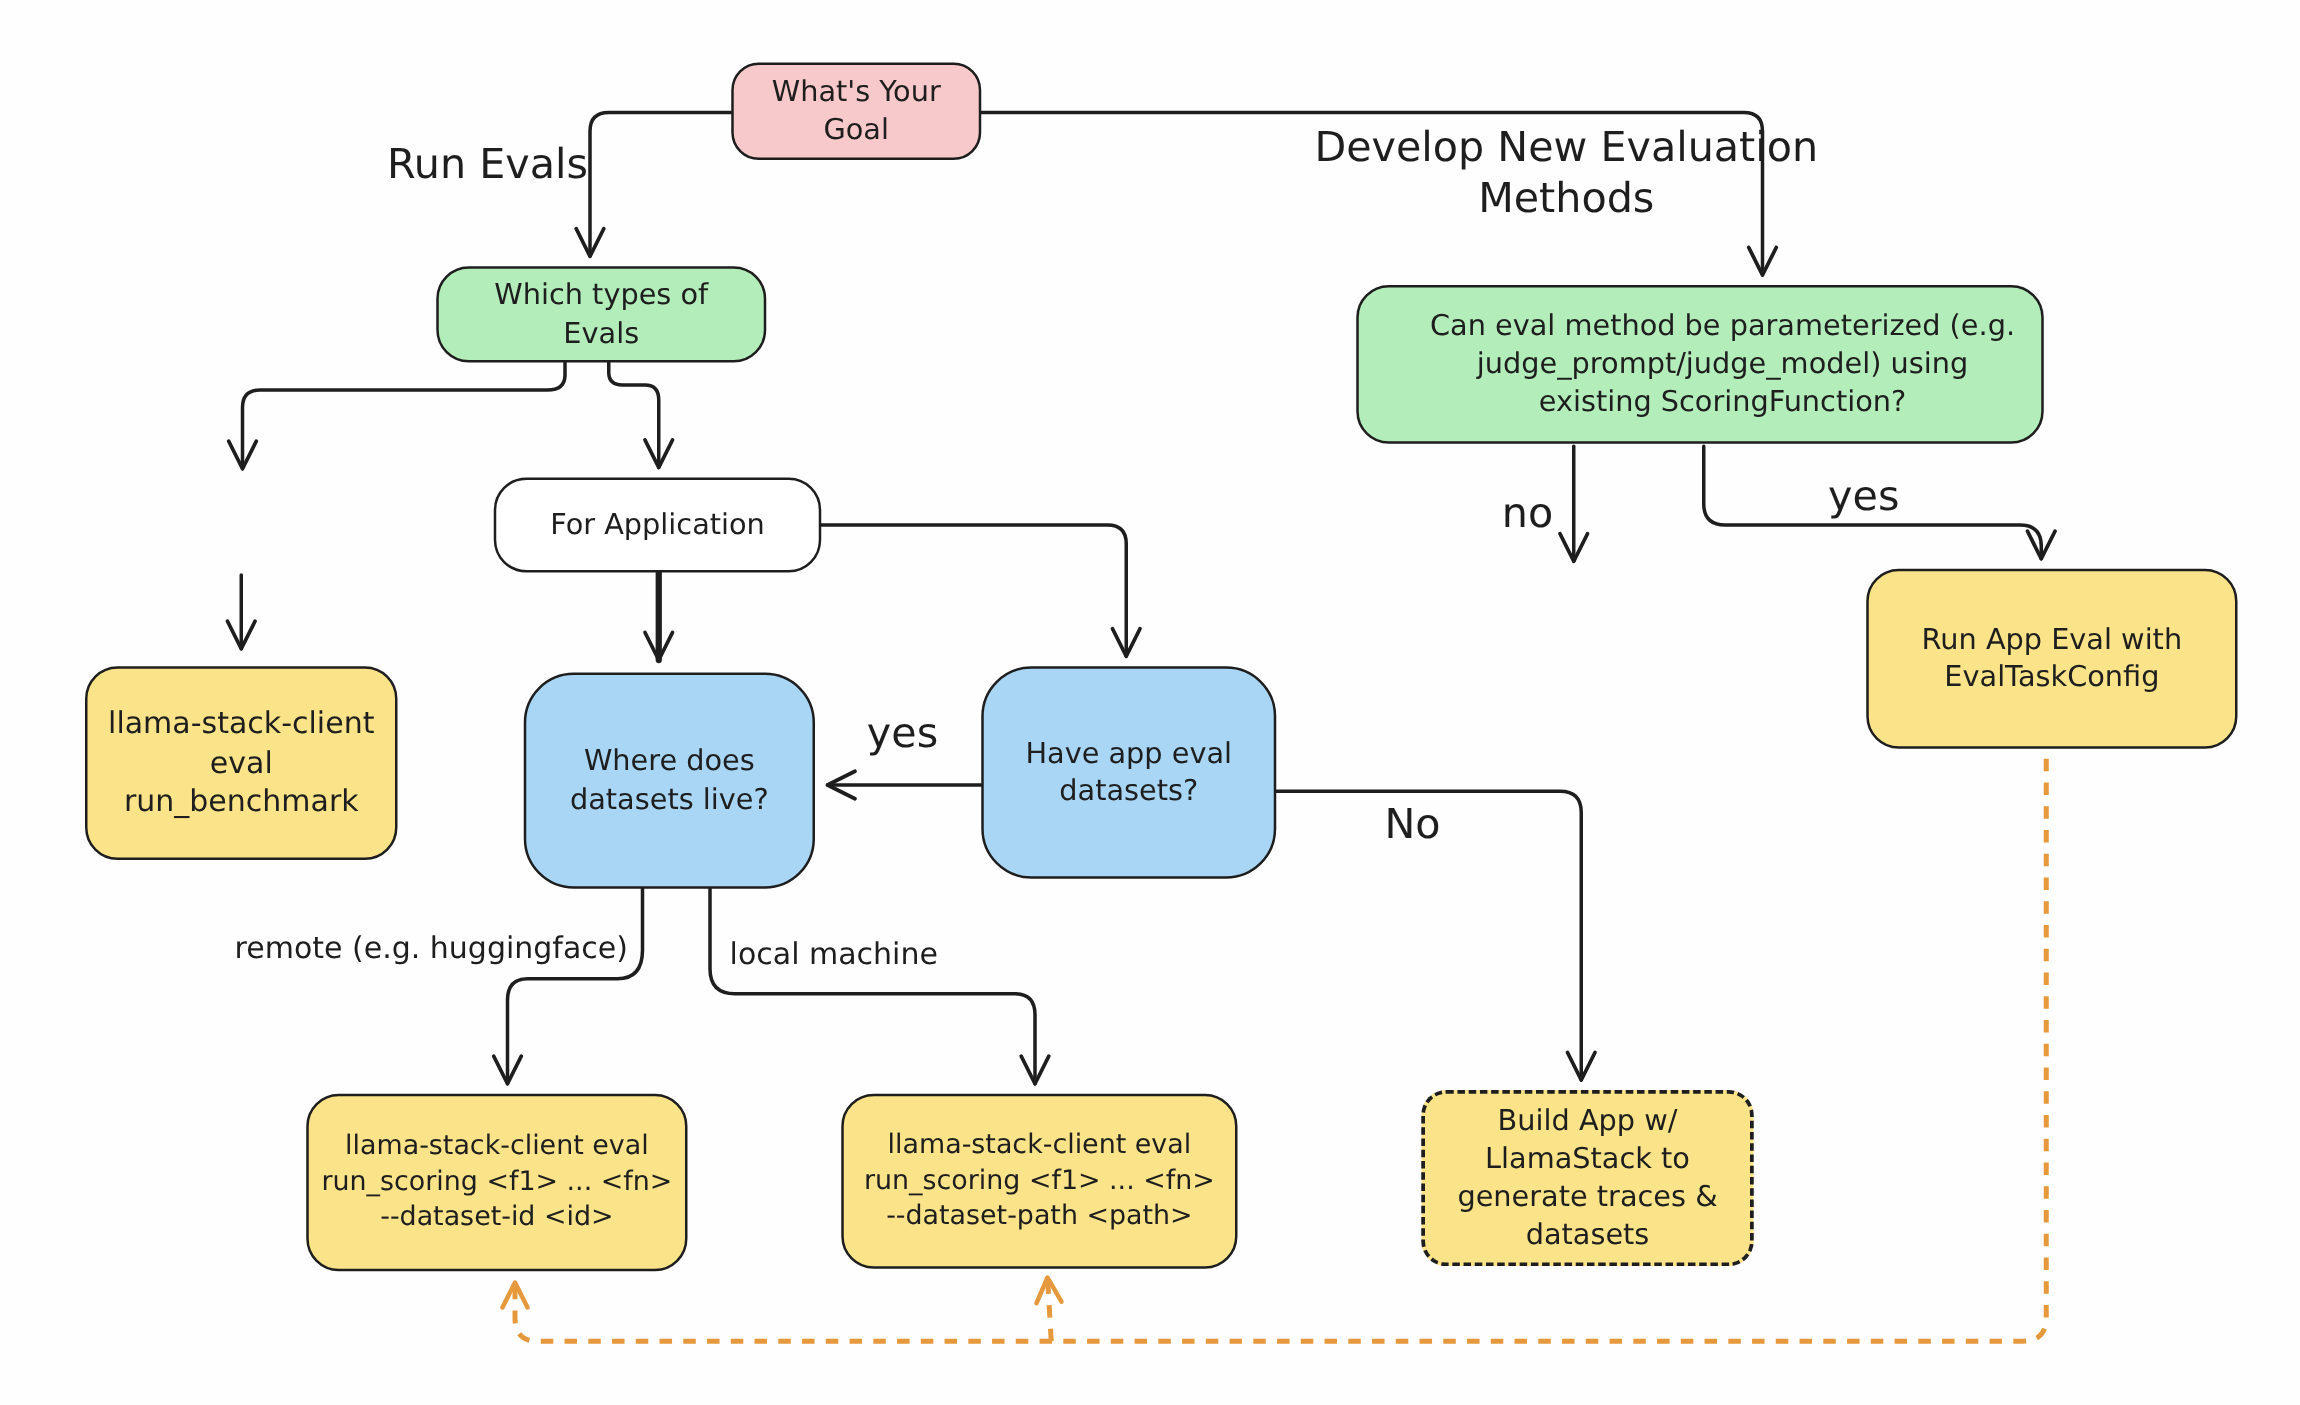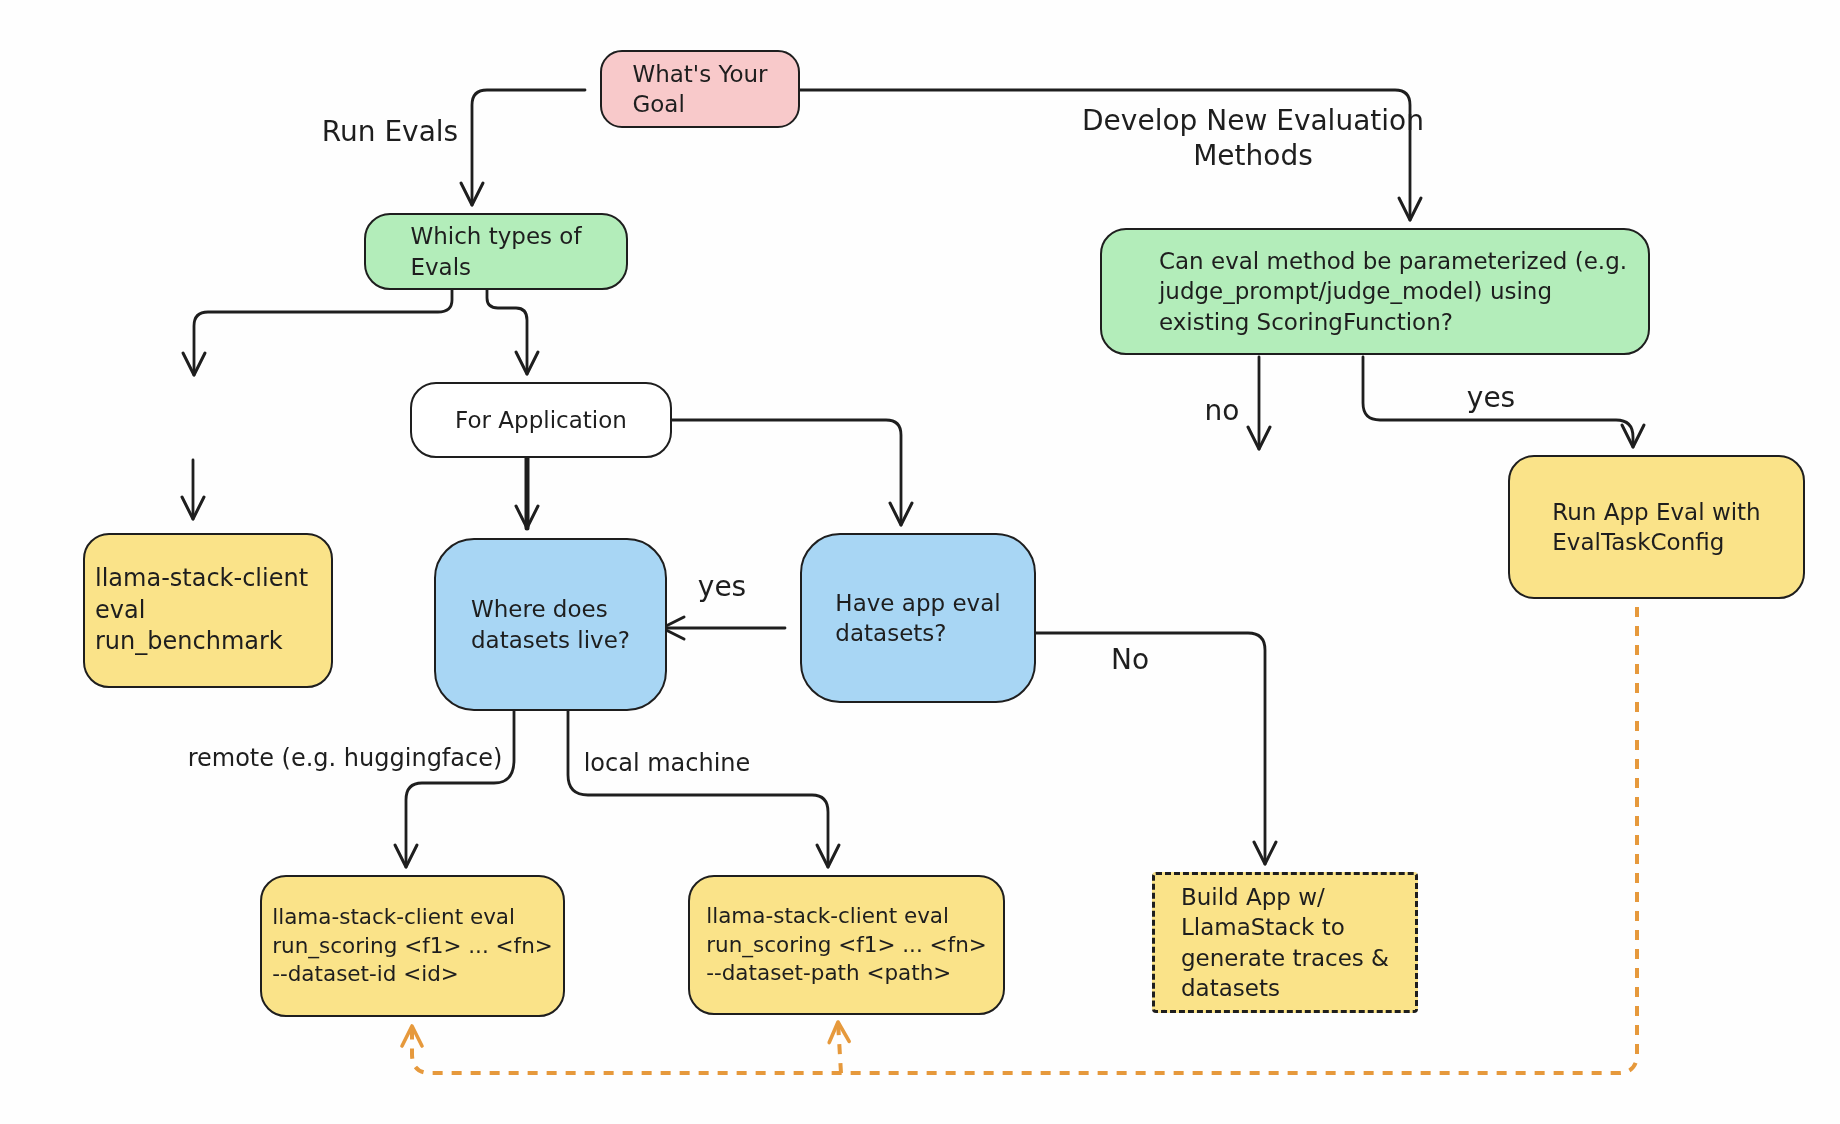--- a/index.html
+++ b/index.html
@@ -13,34 +13,33 @@
   .edge{fill:none;stroke:var(--ink);stroke-width:2.8;stroke-linecap:round;stroke-linejoin:round;}
   .edge-thick{stroke-width:5;}
   .edge-orange{fill:none;stroke:var(--orange);stroke-width:4;stroke-dasharray:10 9;stroke-linecap:butt;}
   .mk{fill:none;stroke-linecap:round;stroke-linejoin:round;}
   .mk-ink{stroke:var(--ink);stroke-width:3;}
   .mk-orange{stroke:var(--orange);stroke-width:3.6;}
   .node{
     position:absolute;box-sizing:border-box;
     border:2.5px solid var(--ink);border-radius:26px;
     display:flex;align-items:center;justify-content:center;
-    text-align:left;white-space:pre-line;
+    text-align:center;white-space:pre-line;
     font-size:23px;line-height:1.32;color:var(--ink);
     padding:4px 10px;
-    margin-left:15px;
   }
   .fill-pink{background:var(--pink);}
   .fill-green{background:var(--green);}
   .fill-blue{background:var(--blue);border-radius:40px;}
   .fill-yellow{background:var(--yellow);}
   .fill-white{background:var(--white);}
-  .dashed{border:3.5px dashed var(--ink);border-radius:4px;}
+  .dashed{border:3.5px dashed var(--ink);border-radius:20px;}
   .elabel{
     position:absolute;transform:translate(-50%,-50%);
-    font-size:28px;line-height:1.25;color:var(--ink);
+    font-size:33px;line-height:1.25;color:var(--ink);
     text-align:center;white-space:pre-line;
   }
 </style>
 </head>
 <body>
 
 <div class="canvas">
 
   <svg class="edges" viewBox="0 0 1840 1124" xmlns="http://www.w3.org/2000/svg">
     <defs>

